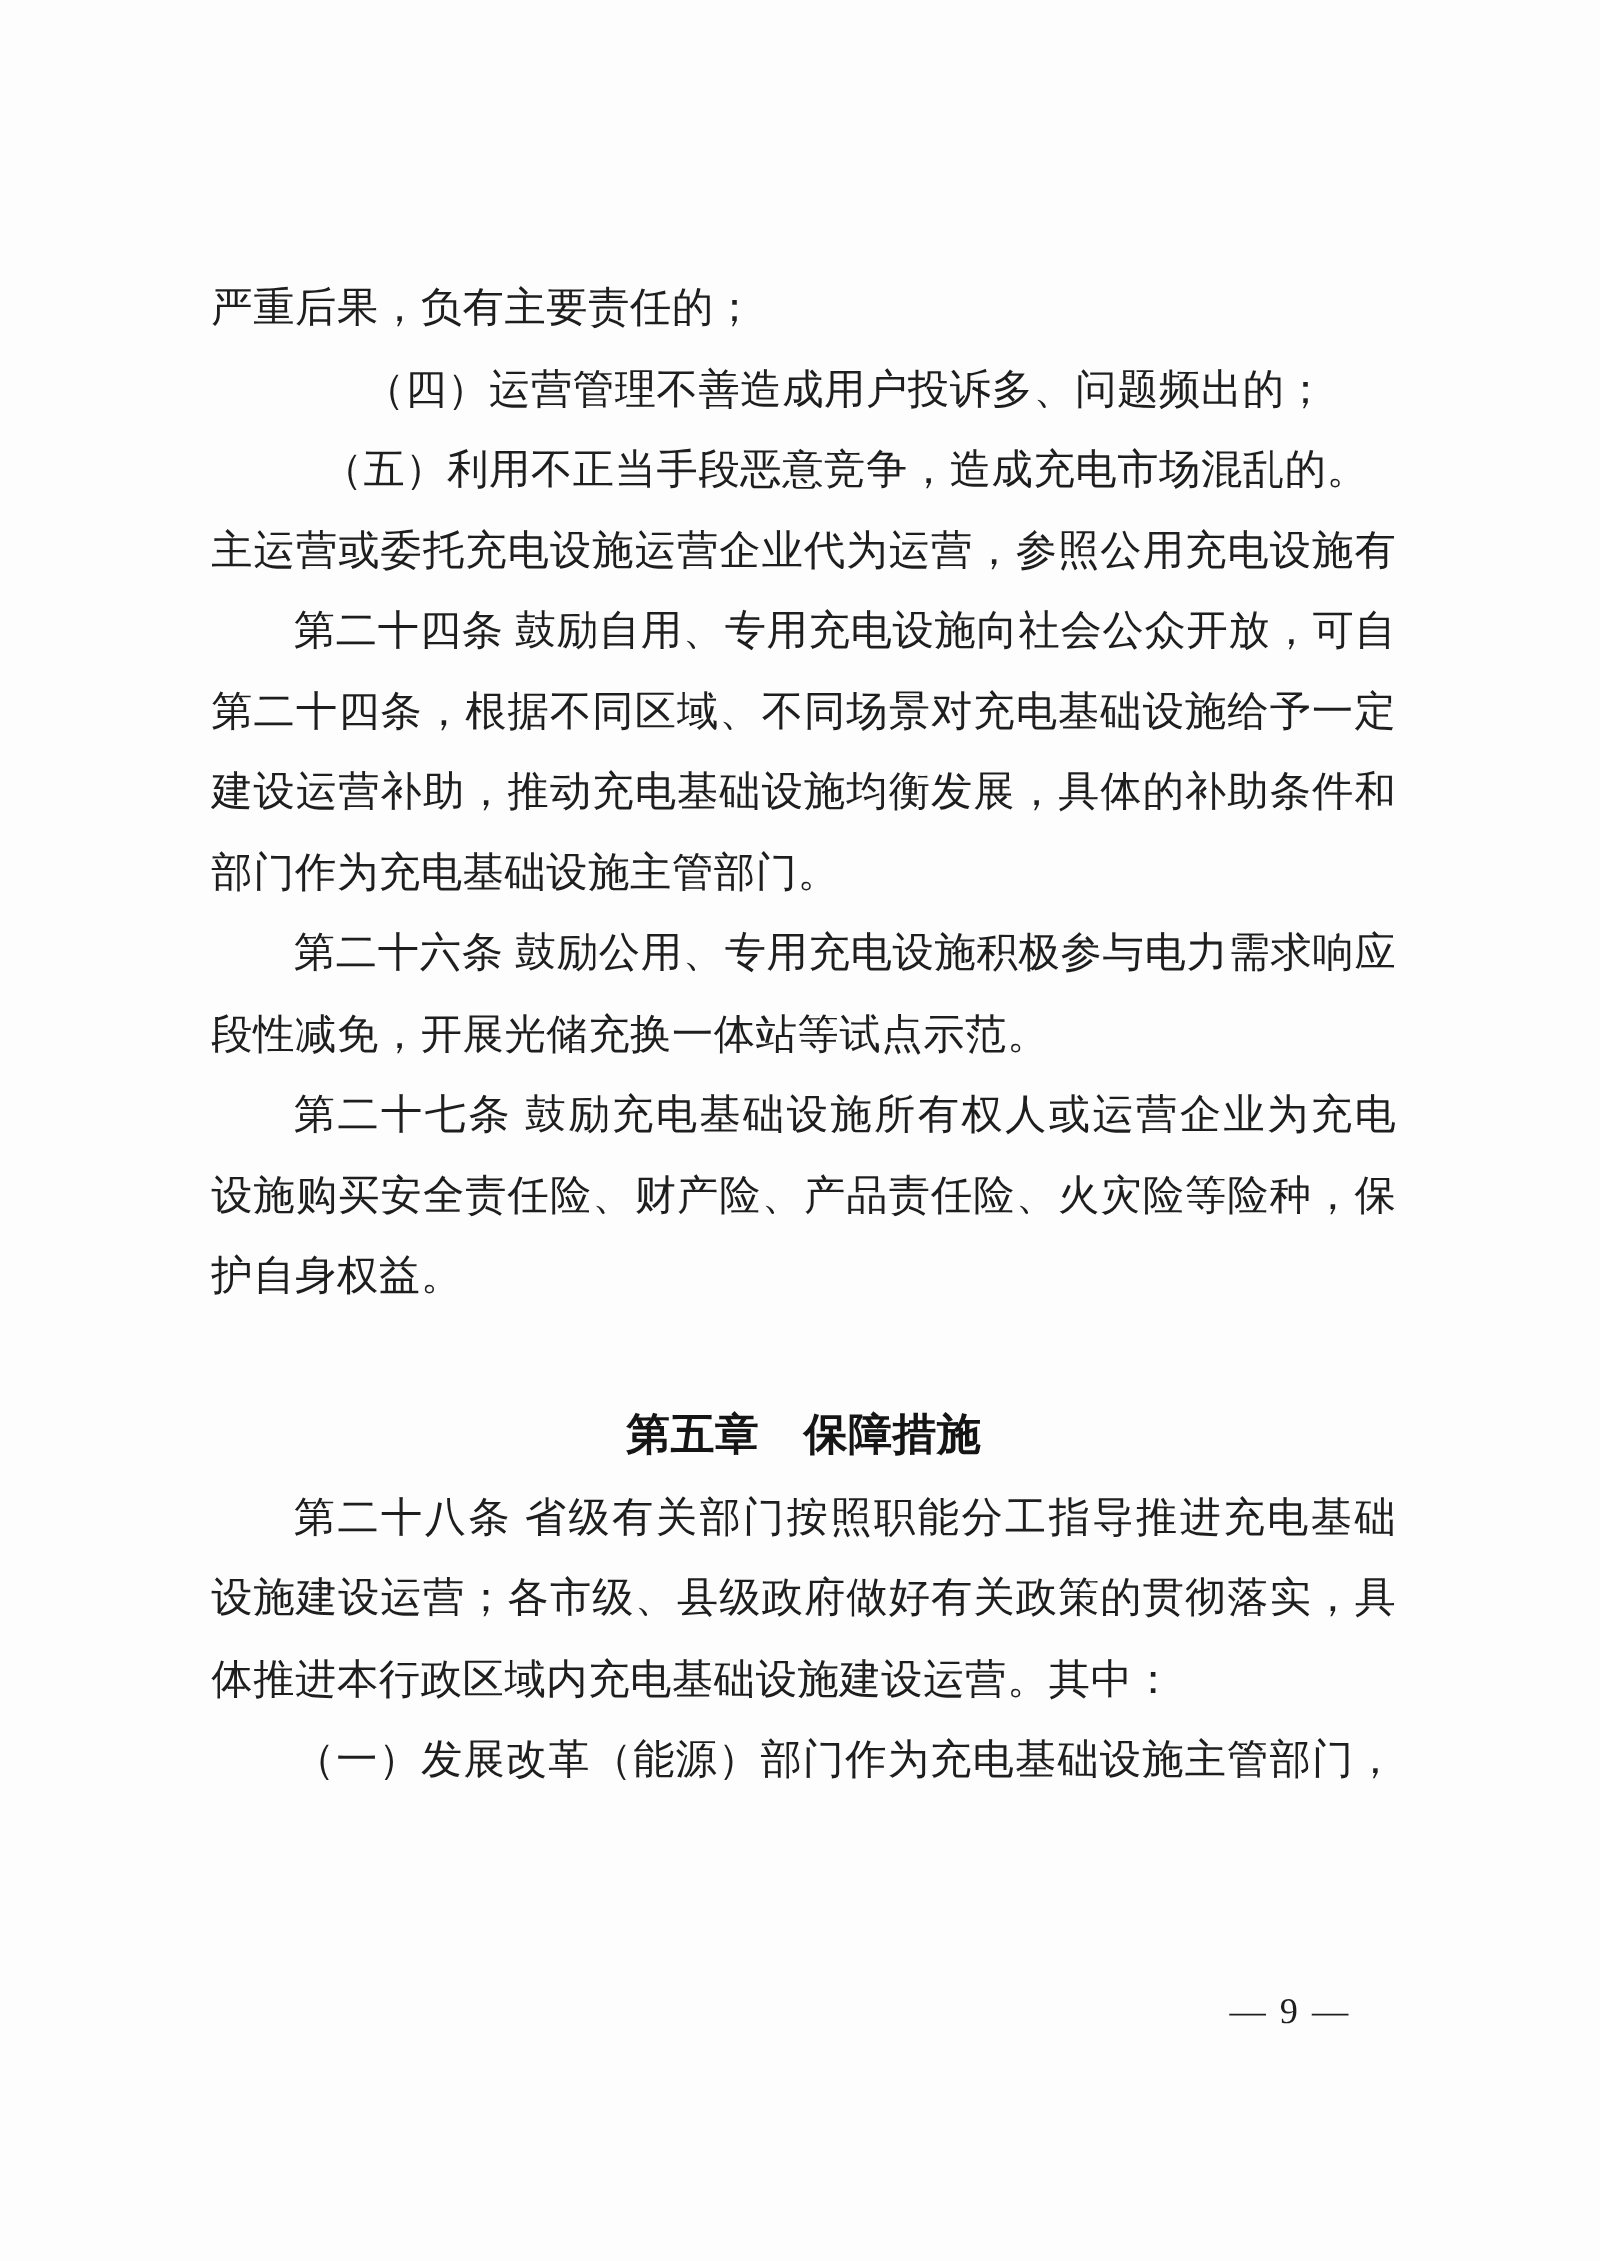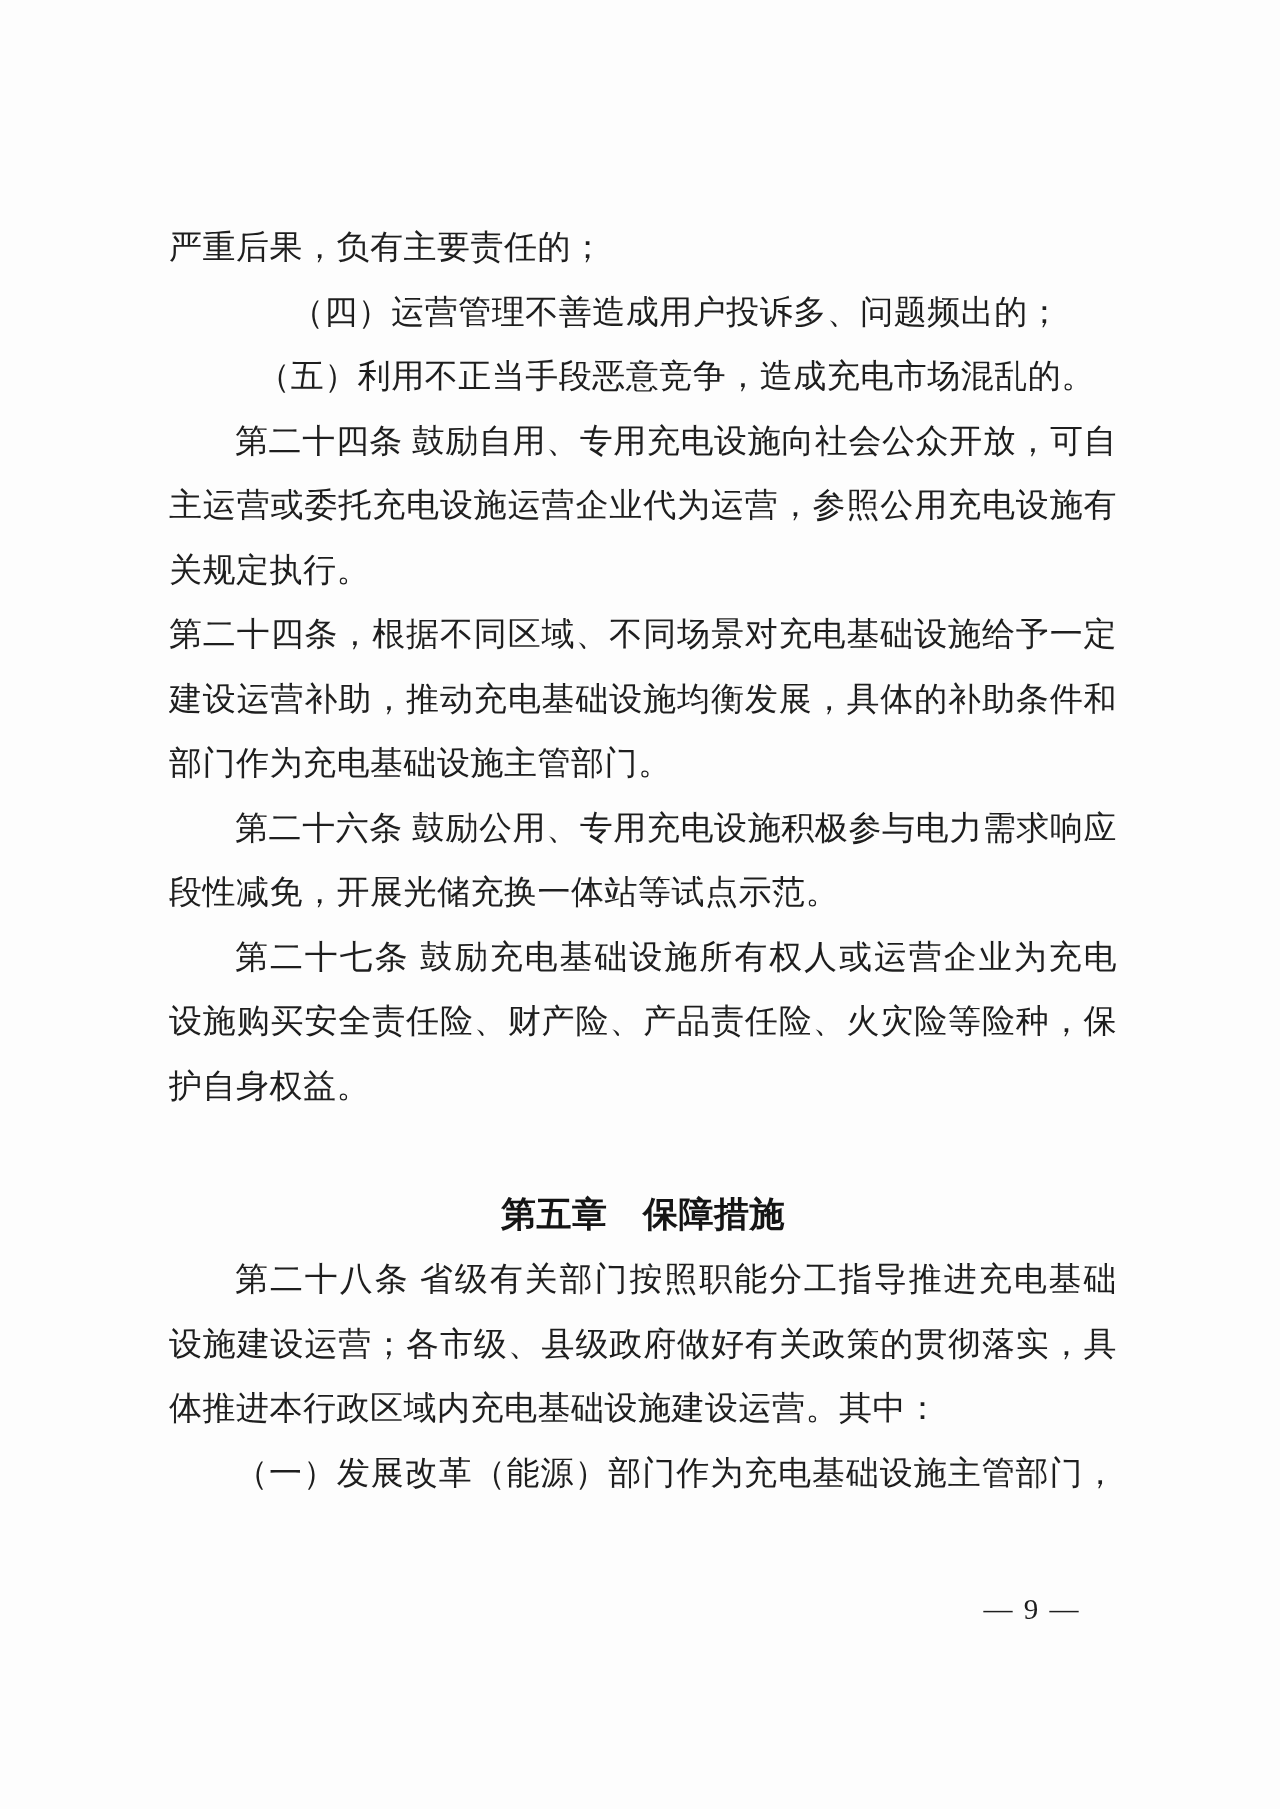--- a/index.html
+++ b/index.html
@@ -39,21 +39,21 @@
     text-align: justify;
     text-align-last: justify;
   }
 
   .line.heading {
     text-align: center;
     text-indent: 0;
     font-weight: 700;
     font-size: 35px;
     color: #151515;
-    font-family: Liberation Serif, serif;
+    font-family: Liberation Mono, monospace;
     white-space: nowrap;
   }
 
   .line.blank {  }
 
   .page-number {
     position: absolute;
     left: 952px;
     top: 1589px;
     width: 160px;
@@ -66,23 +66,22 @@
   }
 </style>
 </head>
 <body>
 
 <div class="page">
   <div class="text-block" id="text-block">
       <div class="line">严重后果，负有主要责任的；</div>
       <div class="line indent">（四）运营管理不善造成用户投诉多、问题频出的；</div>
       <div class="line indent">（五）利用不正当手段恶意竞争，造成充电市场混乱的。</div>
+      <div class="line fill">主运营或委托充电设施运营企业代为运营，参照公用充电设施有</div>
       <div class="line indent fill">第二十四条 鼓励自用、专用充电设施向社会公众开放，可自</div>
-      <div class="line fill">主运营或委托充电设施运营企业代为运营，参照公用充电设施有</div>
-      <div class="line">关规定执行。</div>
       <div class="line fill">第二十四条，根据不同区域、不同场景对充电基础设施给予一定的</div>
       <div class="line fill">建设运营补助，推动充电基础设施均衡发展，具体的补助条件和</div>
       <div class="line">部门作为充电基础设施主管部门。</div>
       <div class="line indent fill">第二十六条 鼓励公用、专用充电设施积极参与电力需求响应</div>
       <div class="line">段性减免，开展光储充换一体站等试点示范。</div>
       <div class="line indent fill">第二十七条 鼓励充电基础设施所有权人或运营企业为充电</div>
       <div class="line fill">设施购买安全责任险、财产险、产品责任险、火灾险等险种，保</div>
       <div class="line">护自身权益。</div>
       <div class="line blank"></div>
       <div class="line heading">第五章　保障措施</div>

